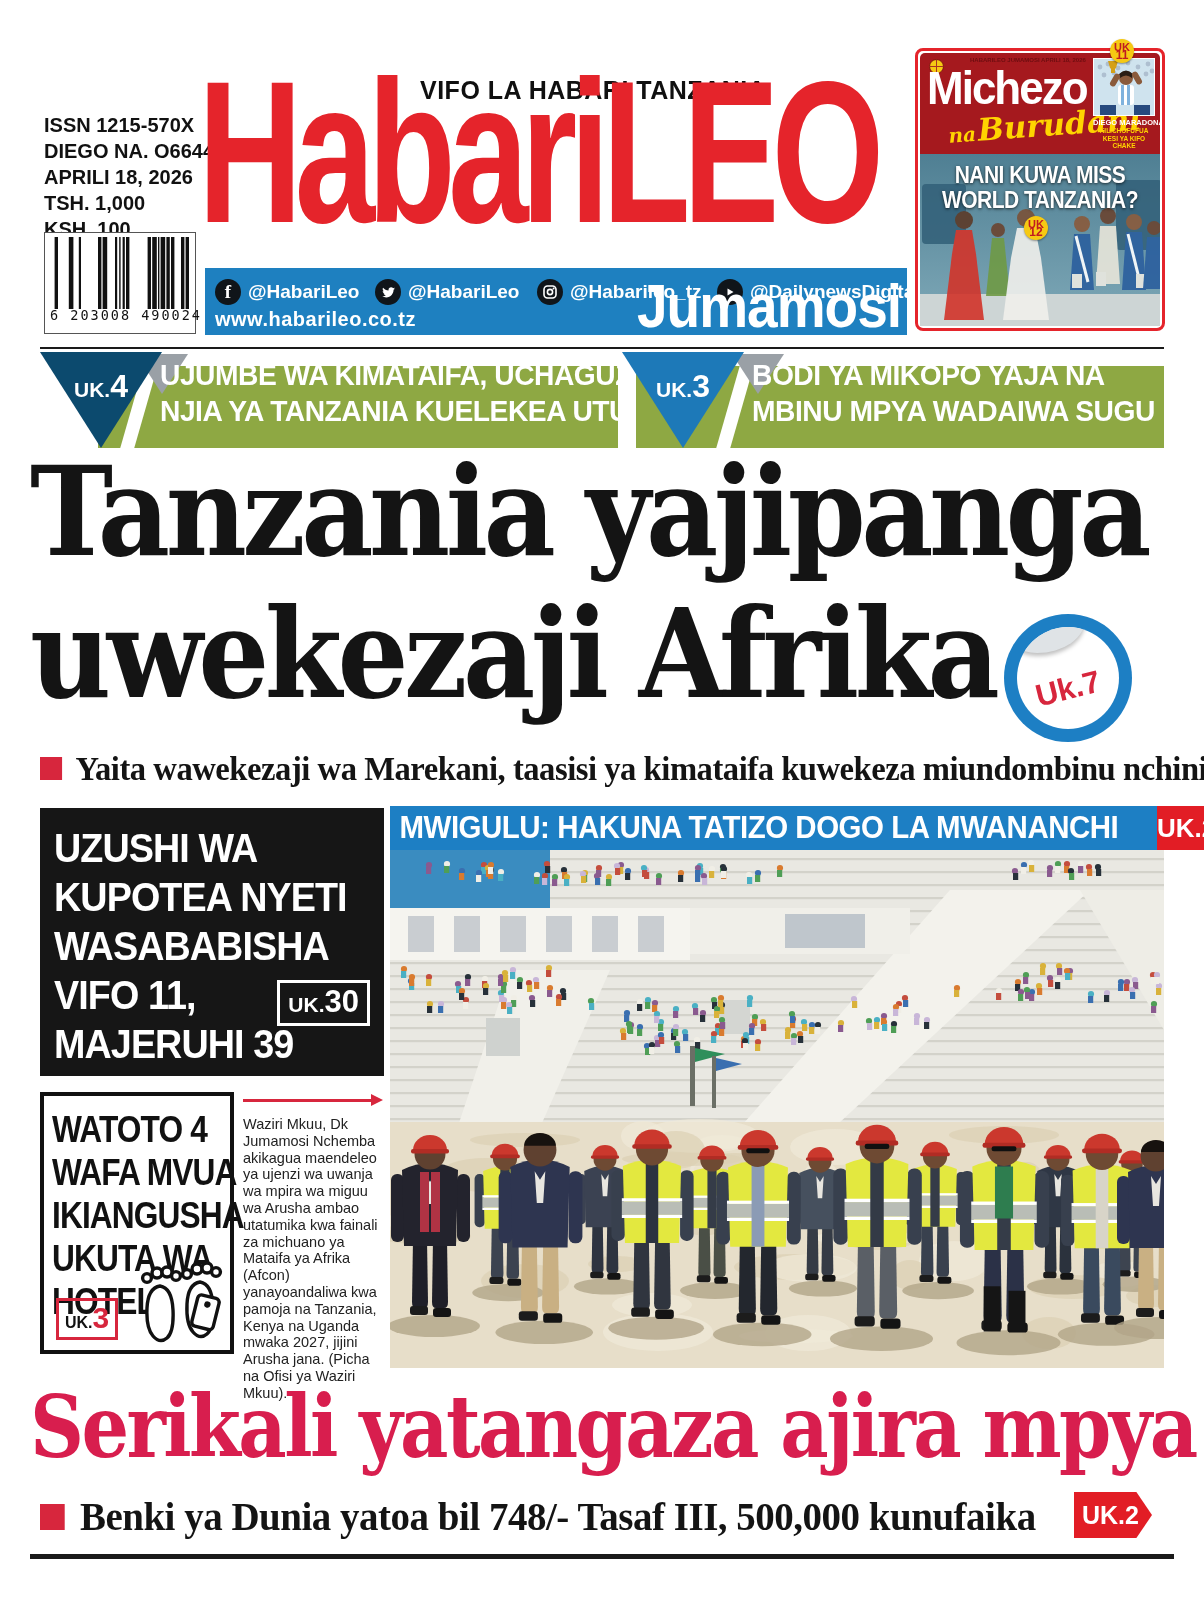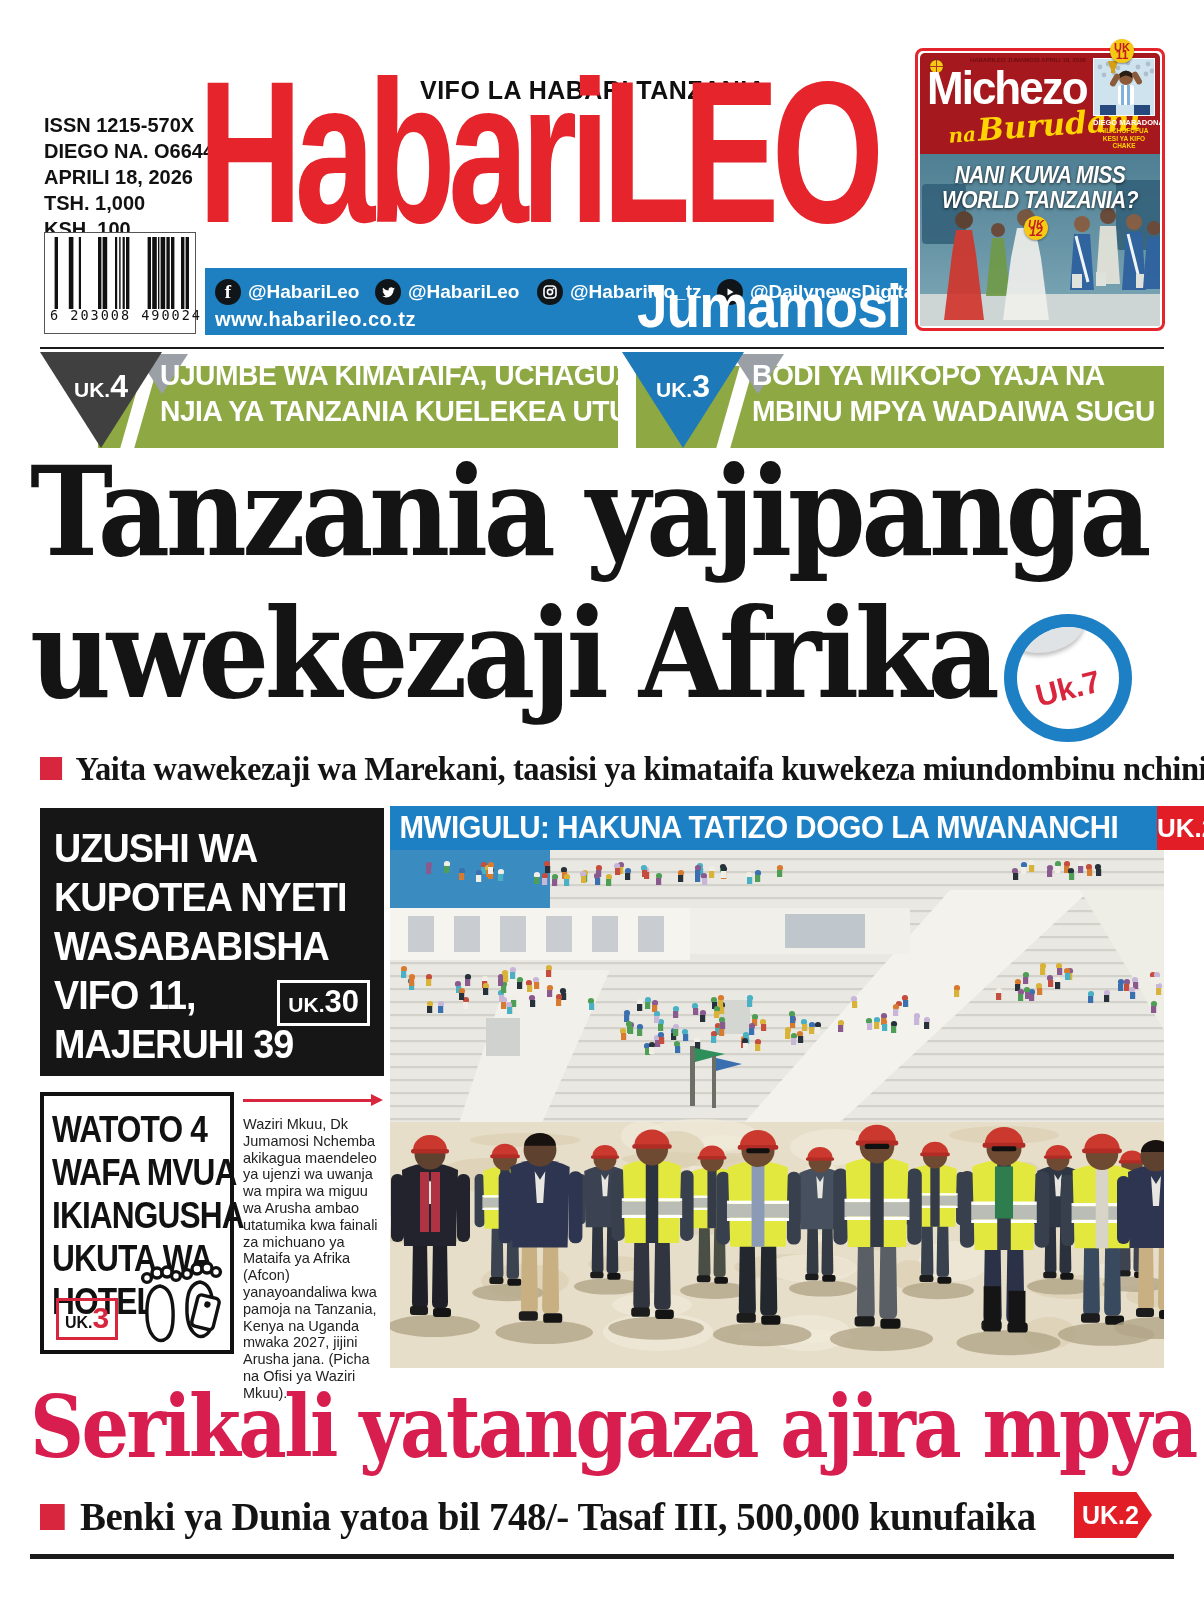--- a/index.html
+++ b/index.html
@@ -29,21 +29,21 @@
   #promo-dateline{position:absolute;left:50px;top:4px;font-size:6px;color:#6e0d10;font-weight:bold;white-space:nowrap;}
   #promo-title{position:absolute;left:7px;top:9px;font-size:44px;font-weight:bold;color:#fff;letter-spacing:-2px;transform:scaleY(1.05);transform-origin:top left;}
   #promo-globe{position:absolute;left:9px;top:6px;width:15px;height:15px;border-radius:50%;background:#f6c913;border:1.5px solid #7e1013;
     background-image:linear-gradient(#0000 45%,#a32 45%,#a32 55%,#0000 55%),linear-gradient(90deg,#0000 45%,#a32 45%,#a32 55%,#0000 55%);}
   #promo-script{position:absolute;left:28px;top:54px;font-family:"DejaVu Serif",serif;font-style:italic;font-weight:bold;font-size:31px;color:#ffd400;transform:rotate(-4deg);white-space:nowrap;}
   #promo-script .na{font-size:20px;margin-right:2px;}
   #promo-maradona{position:absolute;right:5px;top:5px;width:62px;height:92px;}
   #maradona-img{width:62px;height:58px;border:1px solid #fff;overflow:hidden;}
   #maradona-name{font-size:7.5px;font-weight:bold;color:#fff;text-align:center;margin-top:2px;white-space:nowrap;}
   #maradona-sub{font-size:6.5px;font-weight:bold;color:#ffd400;text-align:center;line-height:7.5px;}
-  #promo-photo{position:relative;height:184px;border-radius:0 0 5px 5px;overflow:hidden;font-style:italic;}
+  #promo-photo{position:relative;height:184px;border-radius:0 0 5px 5px;overflow:hidden;}
   #promo-headline{position:absolute;left:0;right:0;top:8px;text-align:center;color:#fff;font-size:21px;font-weight:bold;line-height:23px;
     letter-spacing:-0.5px;text-shadow:0 1px 3px rgba(0,0,0,.75);transform:scaleY(1.1);transform-origin:top;}
   .uk-dot{position:absolute;width:24px;height:24px;border-radius:50%;background:#f6c913;box-shadow:0 1px 2px rgba(0,0,0,.4);
     display:flex;flex-direction:column;align-items:center;justify-content:center;line-height:8px;}
   .uk-dot .l{font-size:11px;font-weight:bold;color:#c01b20;}
   .uk-dot .n{font-size:12px;font-weight:bold;color:#c01b20;}
   #promo-badge-top{right:28px;top:-12px;z-index:5;}
   #promo-badge-photo{left:104px;top:62px;}
   
   #top-rule{position:absolute;left:40px;top:347px;width:1124px;height:2px;background:#1a1a1a;}
@@ -57,21 +57,21 @@
     letter-spacing:-0.5px;transform:scaleX(0.94);transform-origin:left center;white-space:nowrap;}
   #teaser-right .bar-text{left:130px;}
   .teaser .slash{position:absolute;top:14px;width:14px;height:82px;background:#fff;transform:skewX(-16deg);}
   #teaser-left .slash{left:92px;}
   #teaser-right .slash{left:106px;}
   .teaser .gray-tri{position:absolute;top:2px;width:52px;height:40px;background:#9aa0a6;clip-path:polygon(0 0,100% 0,50% 100%);}
   #teaser-left .gray-tri{left:96px;}
   #teaser-right .gray-tri{left:110px;}
   .teaser .tri{position:absolute;left:0;top:0;width:122px;height:96px;clip-path:polygon(0 0,100% 0,50% 100%);
     display:flex;justify-content:center;color:#fff;font-weight:bold;}
-  #teaser-left .tri{background:#404040;}
+  #teaser-left .tri{background:#0c4a6e;}
   #teaser-right .tri{background:#1d79b8;}
   .teaser .tri .pg{margin-top:16px;font-size:21px;}
   .teaser .tri .pg b{font-size:32px;}
   
   #lead-h1,#lead-h2{position:absolute;left:30px;color:#141414;font-family:"DejaVu Serif",serif;font-weight:bold;
     font-size:124px;letter-spacing:-5px;white-space:nowrap;transform:scaleX(0.9);transform-origin:left center;line-height:120px;}
   #lead-h1{top:452px;}
   #lead-h2{top:594px;}
   #uk7-badge{position:absolute;left:1004px;top:614px;width:128px;height:128px;}
   #uk7-badge .ring{position:absolute;inset:0;border-radius:50%;background:#1d7fc4;}

